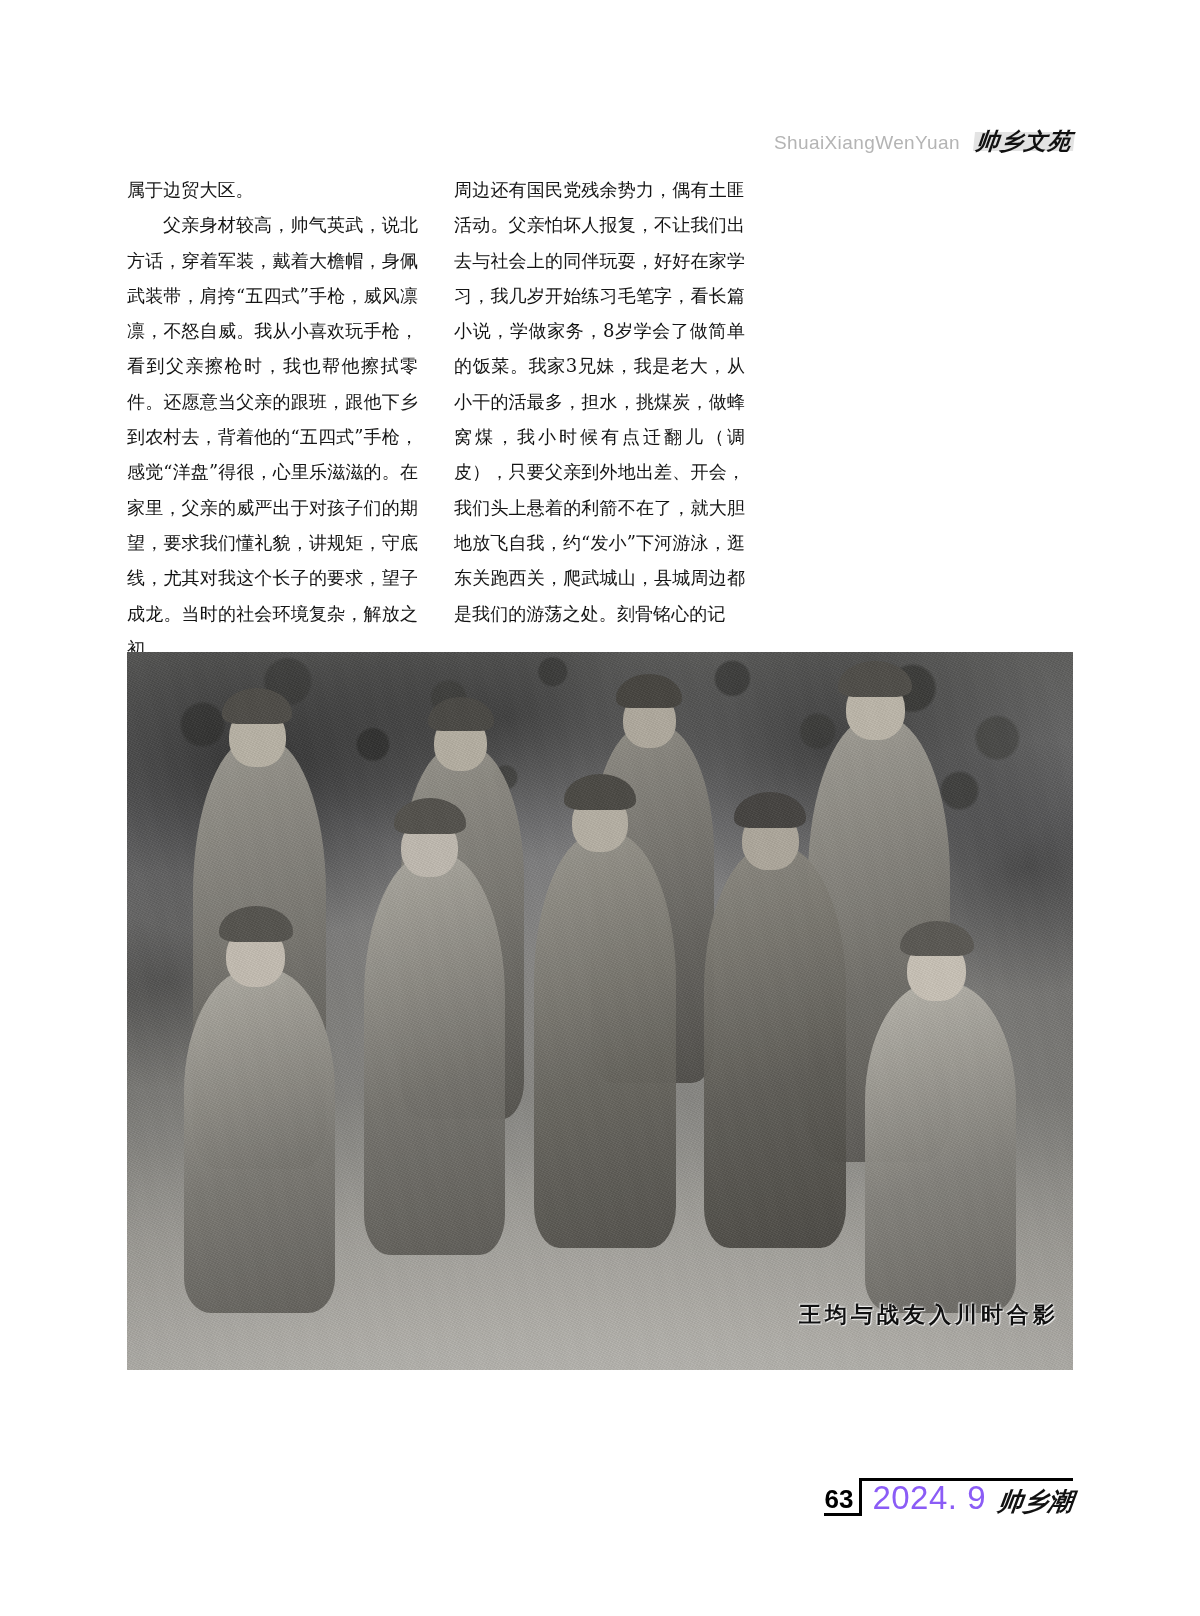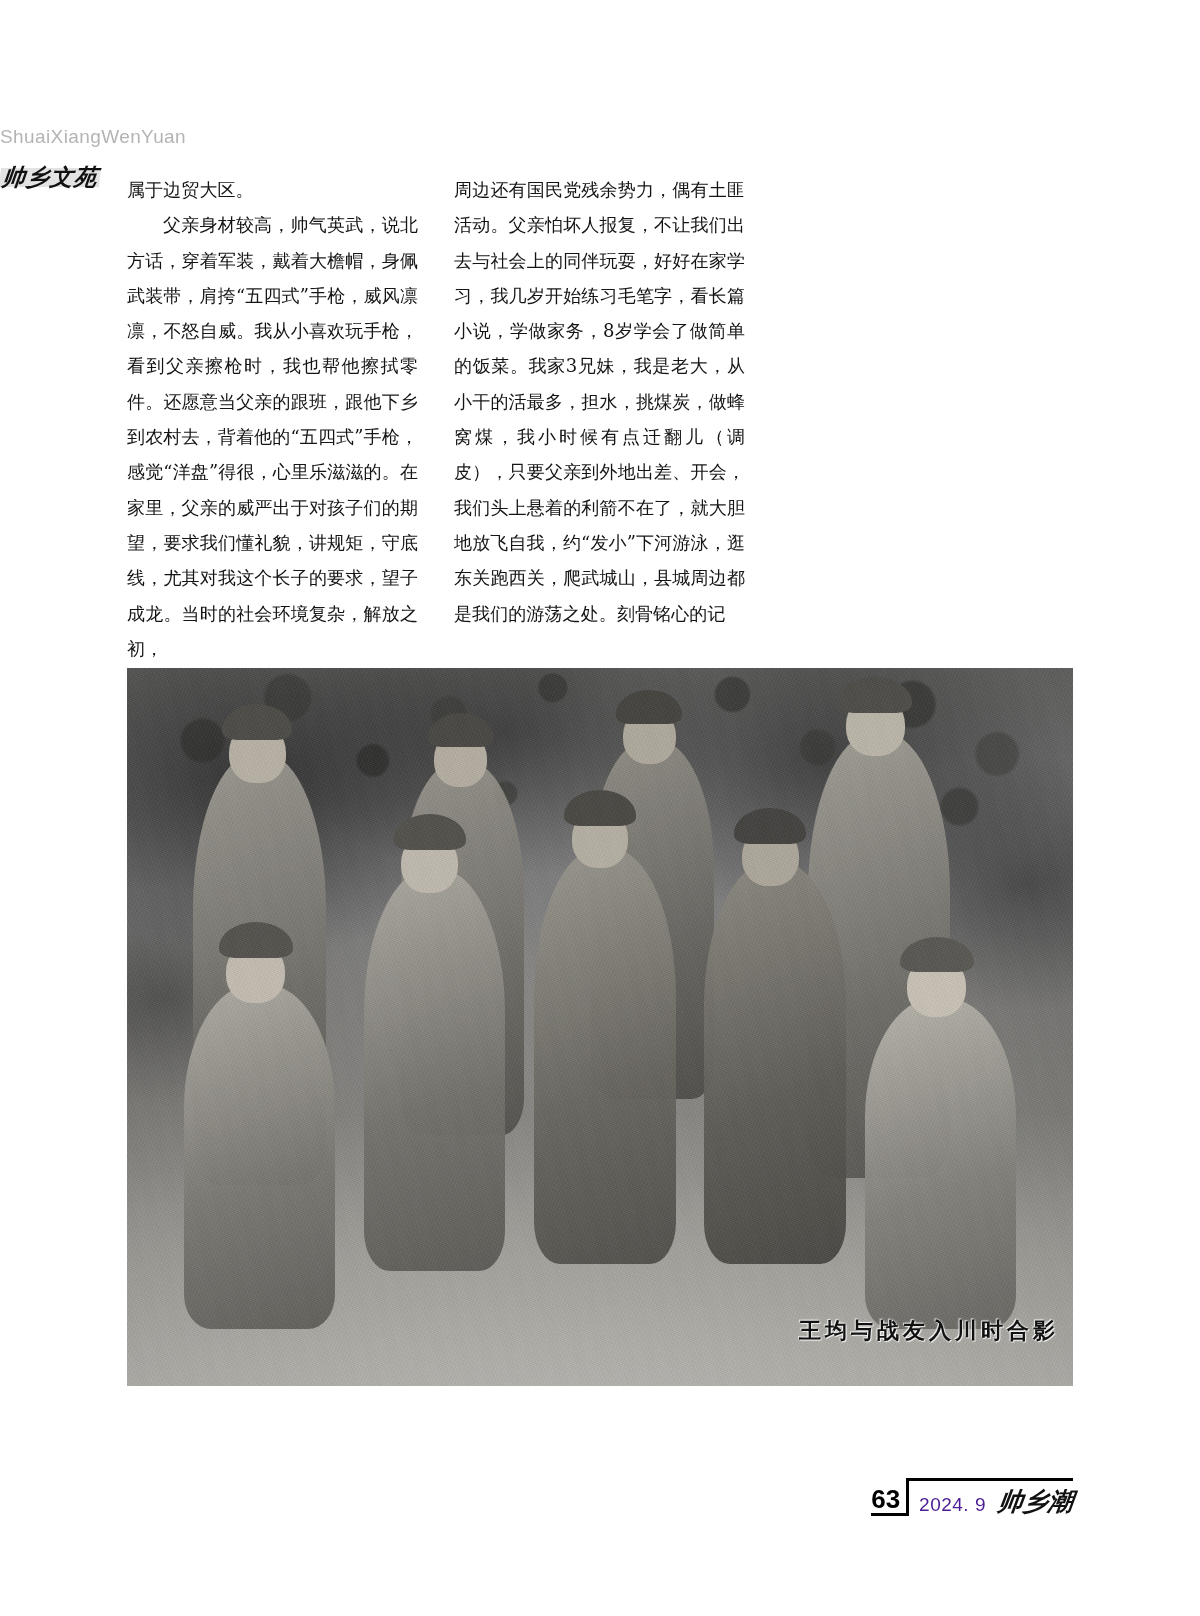--- a/index.html
+++ b/index.html
@@ -26,21 +26,20 @@
   
   .running-head {
     position: absolute;
     left: 0;
     top: 126px;
     width: 1074px;
     display: flex;
     justify-content: flex-end;
     align-items: baseline;
     gap: 14px;
-    flex-direction: column;
   }
   .rh-pinyin {
     font-family: "Liberation Sans", sans-serif;
     font-size: 19px;
     letter-spacing: 0.4px;
     color: #b4b4b4;
     font-weight: 400;
     white-space: nowrap;
   }
   .rh-cn {
@@ -84,21 +83,21 @@
     text-indent: 2em;
   }
   .col p + p {
     margin-top: 0;
   }
 
   
   .photo-wrap {
     position: absolute;
     left: 127px;
-    top: 668px;
+    top: 652px;
     width: 946px;
     height: 718px;
     overflow: hidden;
     background: #8e8e8e;
   }
   .photo {
     position: absolute;
     inset: 0;
     background:
       
@@ -197,22 +196,22 @@
   .footer-right {
     display: flex;
     align-items: flex-end;
     gap: 12px;
     border-top: 3px solid #000000;
     border-left: 3px solid #000000;
     padding: 3px 0 0 10px;
   }
   .footer-date {
     font-family: "Liberation Sans", sans-serif;
-    font-size: 19px;
-    color: #4c1d95;
+    font-size: 33px;
+    color: #8b5cf6;
     letter-spacing: 0.5px;
     line-height: 1;
     padding-bottom: 2px;
     white-space: nowrap;
   }
   .footer-logo {
     font-family: "DejaVu Sans", "Liberation Sans", sans-serif;
     font-size: 25px;
     font-weight: 700;
     font-style: italic;

